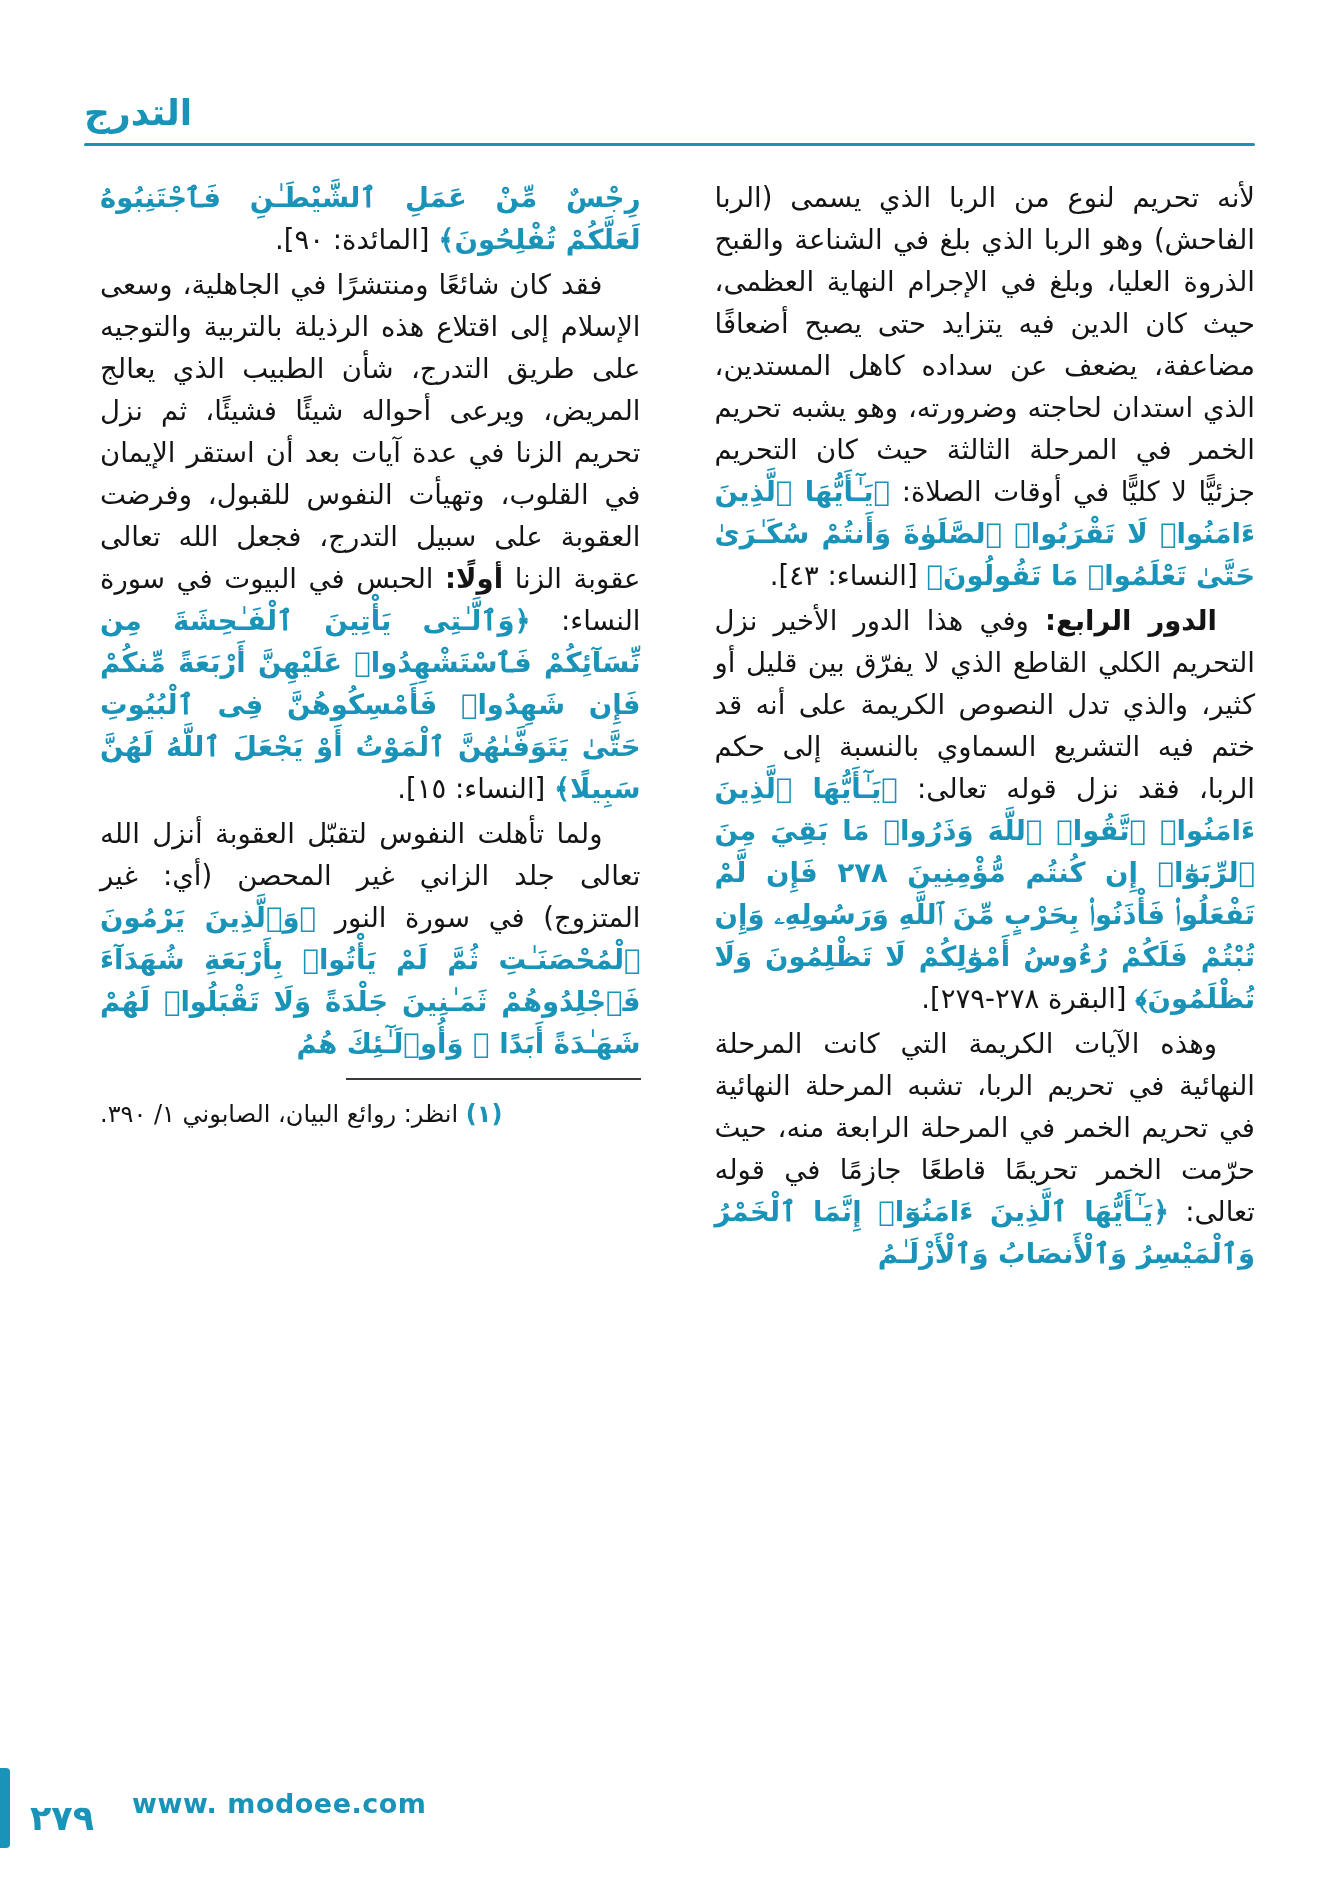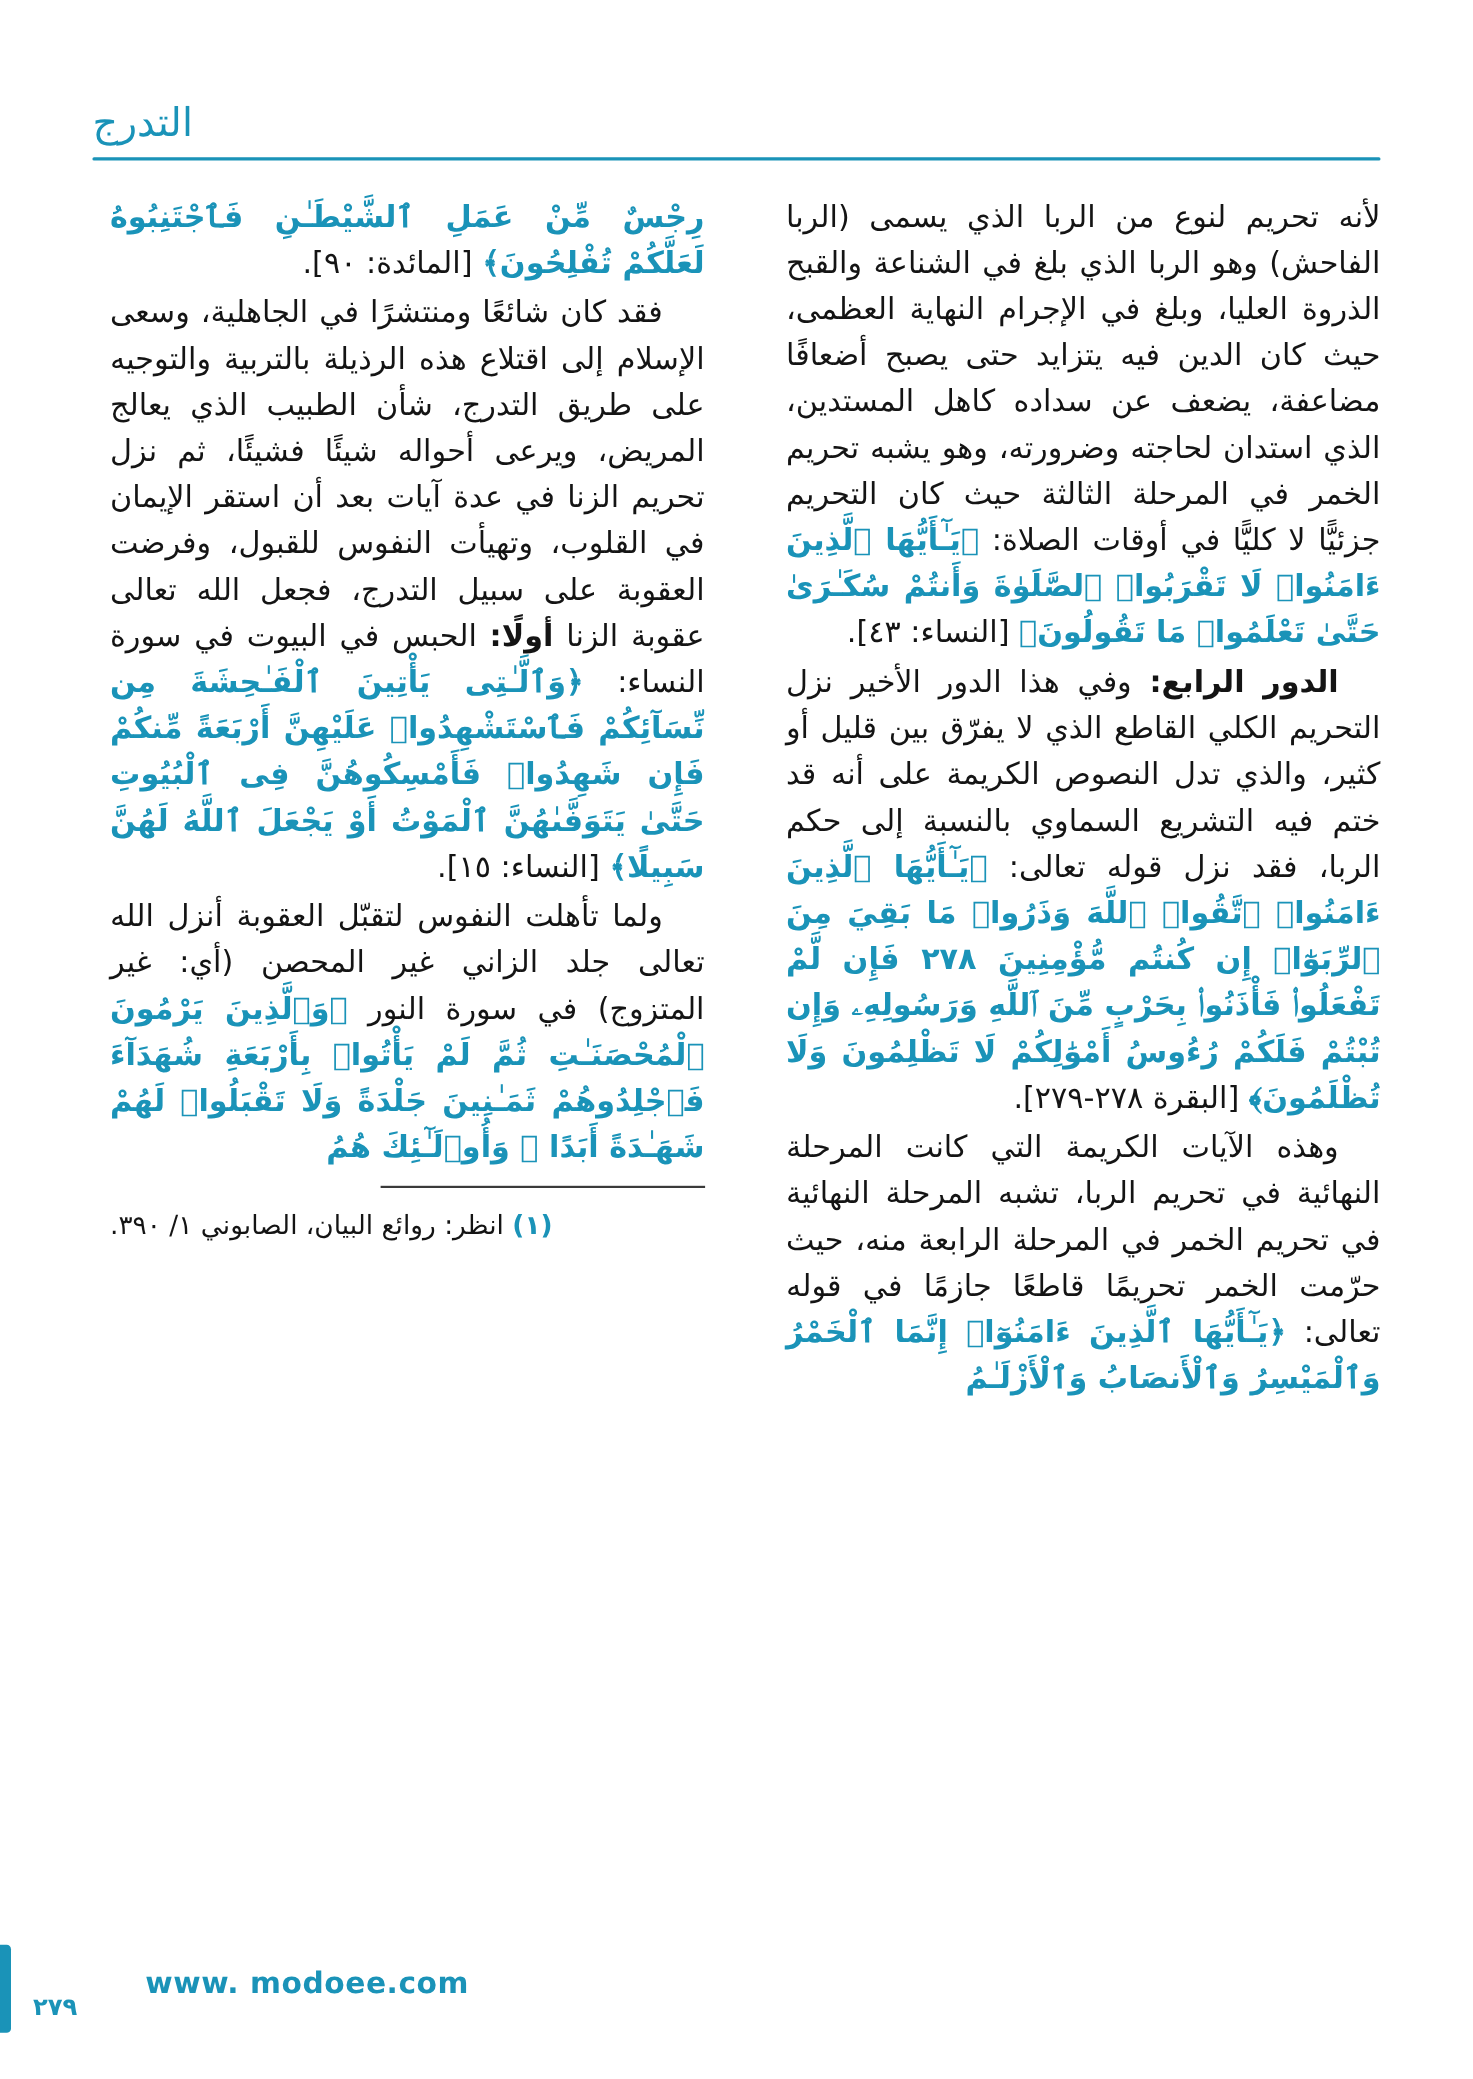--- a/index.html
+++ b/index.html
@@ -12,21 +12,21 @@
     color: var(--ink);
     position: relative;
     overflow: hidden;
   }
   .page { position: absolute; inset: 0; padding: 0 84px; }
 
   
   .page-header { padding-top: 92px; direction: ltr; text-align: left; }
   .chapter-title {
     display: inline-block;
-    font-size: 36px; font-weight: normal;
+    font-size: 36px; font-weight: bold;
     color: var(--accent);
     letter-spacing: 1px;
     padding-bottom: 6px;
   }
   .header-rule {
     height: 3px; background: var(--accent);
     margin-top: 4px; width: 100%;
     border-radius: 2px;
   }
 
@@ -67,21 +67,21 @@
   
   .page-footer { position: absolute; left: 0; bottom: 0; width: 100%; height: 130px; }
   .footer-accent-bar {
     position: absolute; left: 0; bottom: 42px;
     width: 10px; height: 80px;
     background: var(--accent);
     border-radius: 0 4px 4px 0;
   }
   .page-number {
     position: absolute; left: 30px; bottom: 52px;
-    color: var(--accent); font-size: 22px; font-weight: bold;
+    color: var(--accent); font-size: 35px; font-weight: bold;
     direction: ltr;
   }
   .site-url {
     position: absolute; left: 132px; bottom: 71px;
     color: var(--accent); font-size: 27px; font-weight: bold;
     direction: ltr; letter-spacing: 0.5px;
   }
 </style>
 </head>
 <body>

